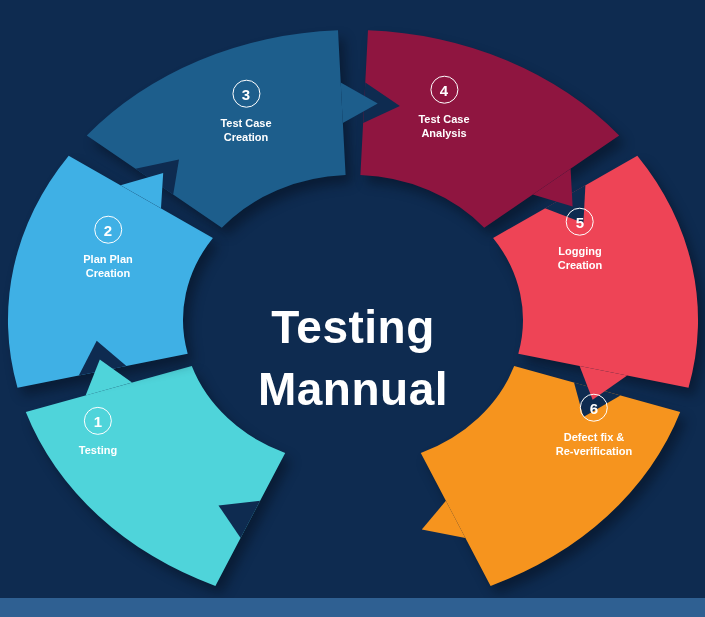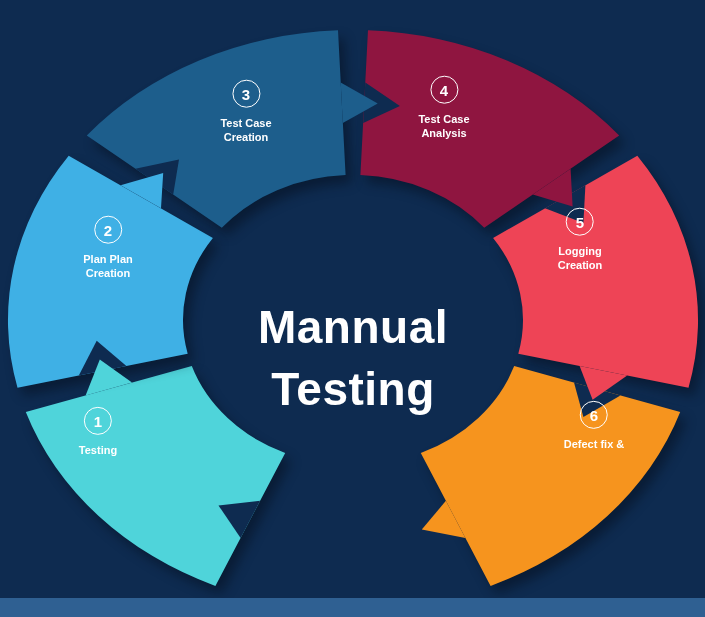--- a/index.html
+++ b/index.html
@@ -76,22 +76,22 @@
         <path d="M 132.0 382.6 L 85.6 395.5 L 99.8 359.6 Z" fill="#4fd4da"></path>
         <path d="M 161.0 208.3 L 120.6 185.3 L 163.2 173.1 Z" fill="#3fb0e5"></path>
         <path d="M 342.8 123.0 L 340.7 82.4 L 377.7 103.5 Z" fill="#1d5e8c"></path>
         <path d="M 532.8 194.6 L 570.6 168.7 L 572.6 206.4 Z" fill="#8f1540"></path>
         <path d="M 579.6 366.0 L 627.2 375.5 L 592.6 399.7 Z" fill="#ee4456"></path>
         <path d="M 445.9 500.8 L 465.4 538.1 L 421.8 529.6 Z" fill="#f6941e"></path>
       </g>
     </svg>
 
   <div class="title">
+    <div>Testing</div>
     <div>Mannual</div>
-    <div>Testing</div>
   </div>
 
   <div id="labels">
       <div class="seg-label" style="left: 98px; top: 432px;">
         <span class="num">1</span>
         <div class="line">Testing</div>
       </div>
       <div class="seg-label" style="left: 108px; top: 248px;">
         <span class="num">2</span>
         <div class="line">Plan Plan</div>
@@ -108,17 +108,18 @@
         <div class="line">Analysis</div>
       </div>
       <div class="seg-label" style="left: 580px; top: 240px;">
         <span class="num">5</span>
         <div class="line">Logging</div>
         <div class="line">Creation</div>
       </div>
       <div class="seg-label" style="left: 594px; top: 426px;">
         <span class="num">6</span>
         <div class="line">Defect fix &amp;</div>
+        <div class="line">Re-verification</div>
       </div>
     </div>
 
   <div class="footer" id="footer" style="background: rgb(47, 96, 146);"></div>
 </div>
 
 </body></html>

